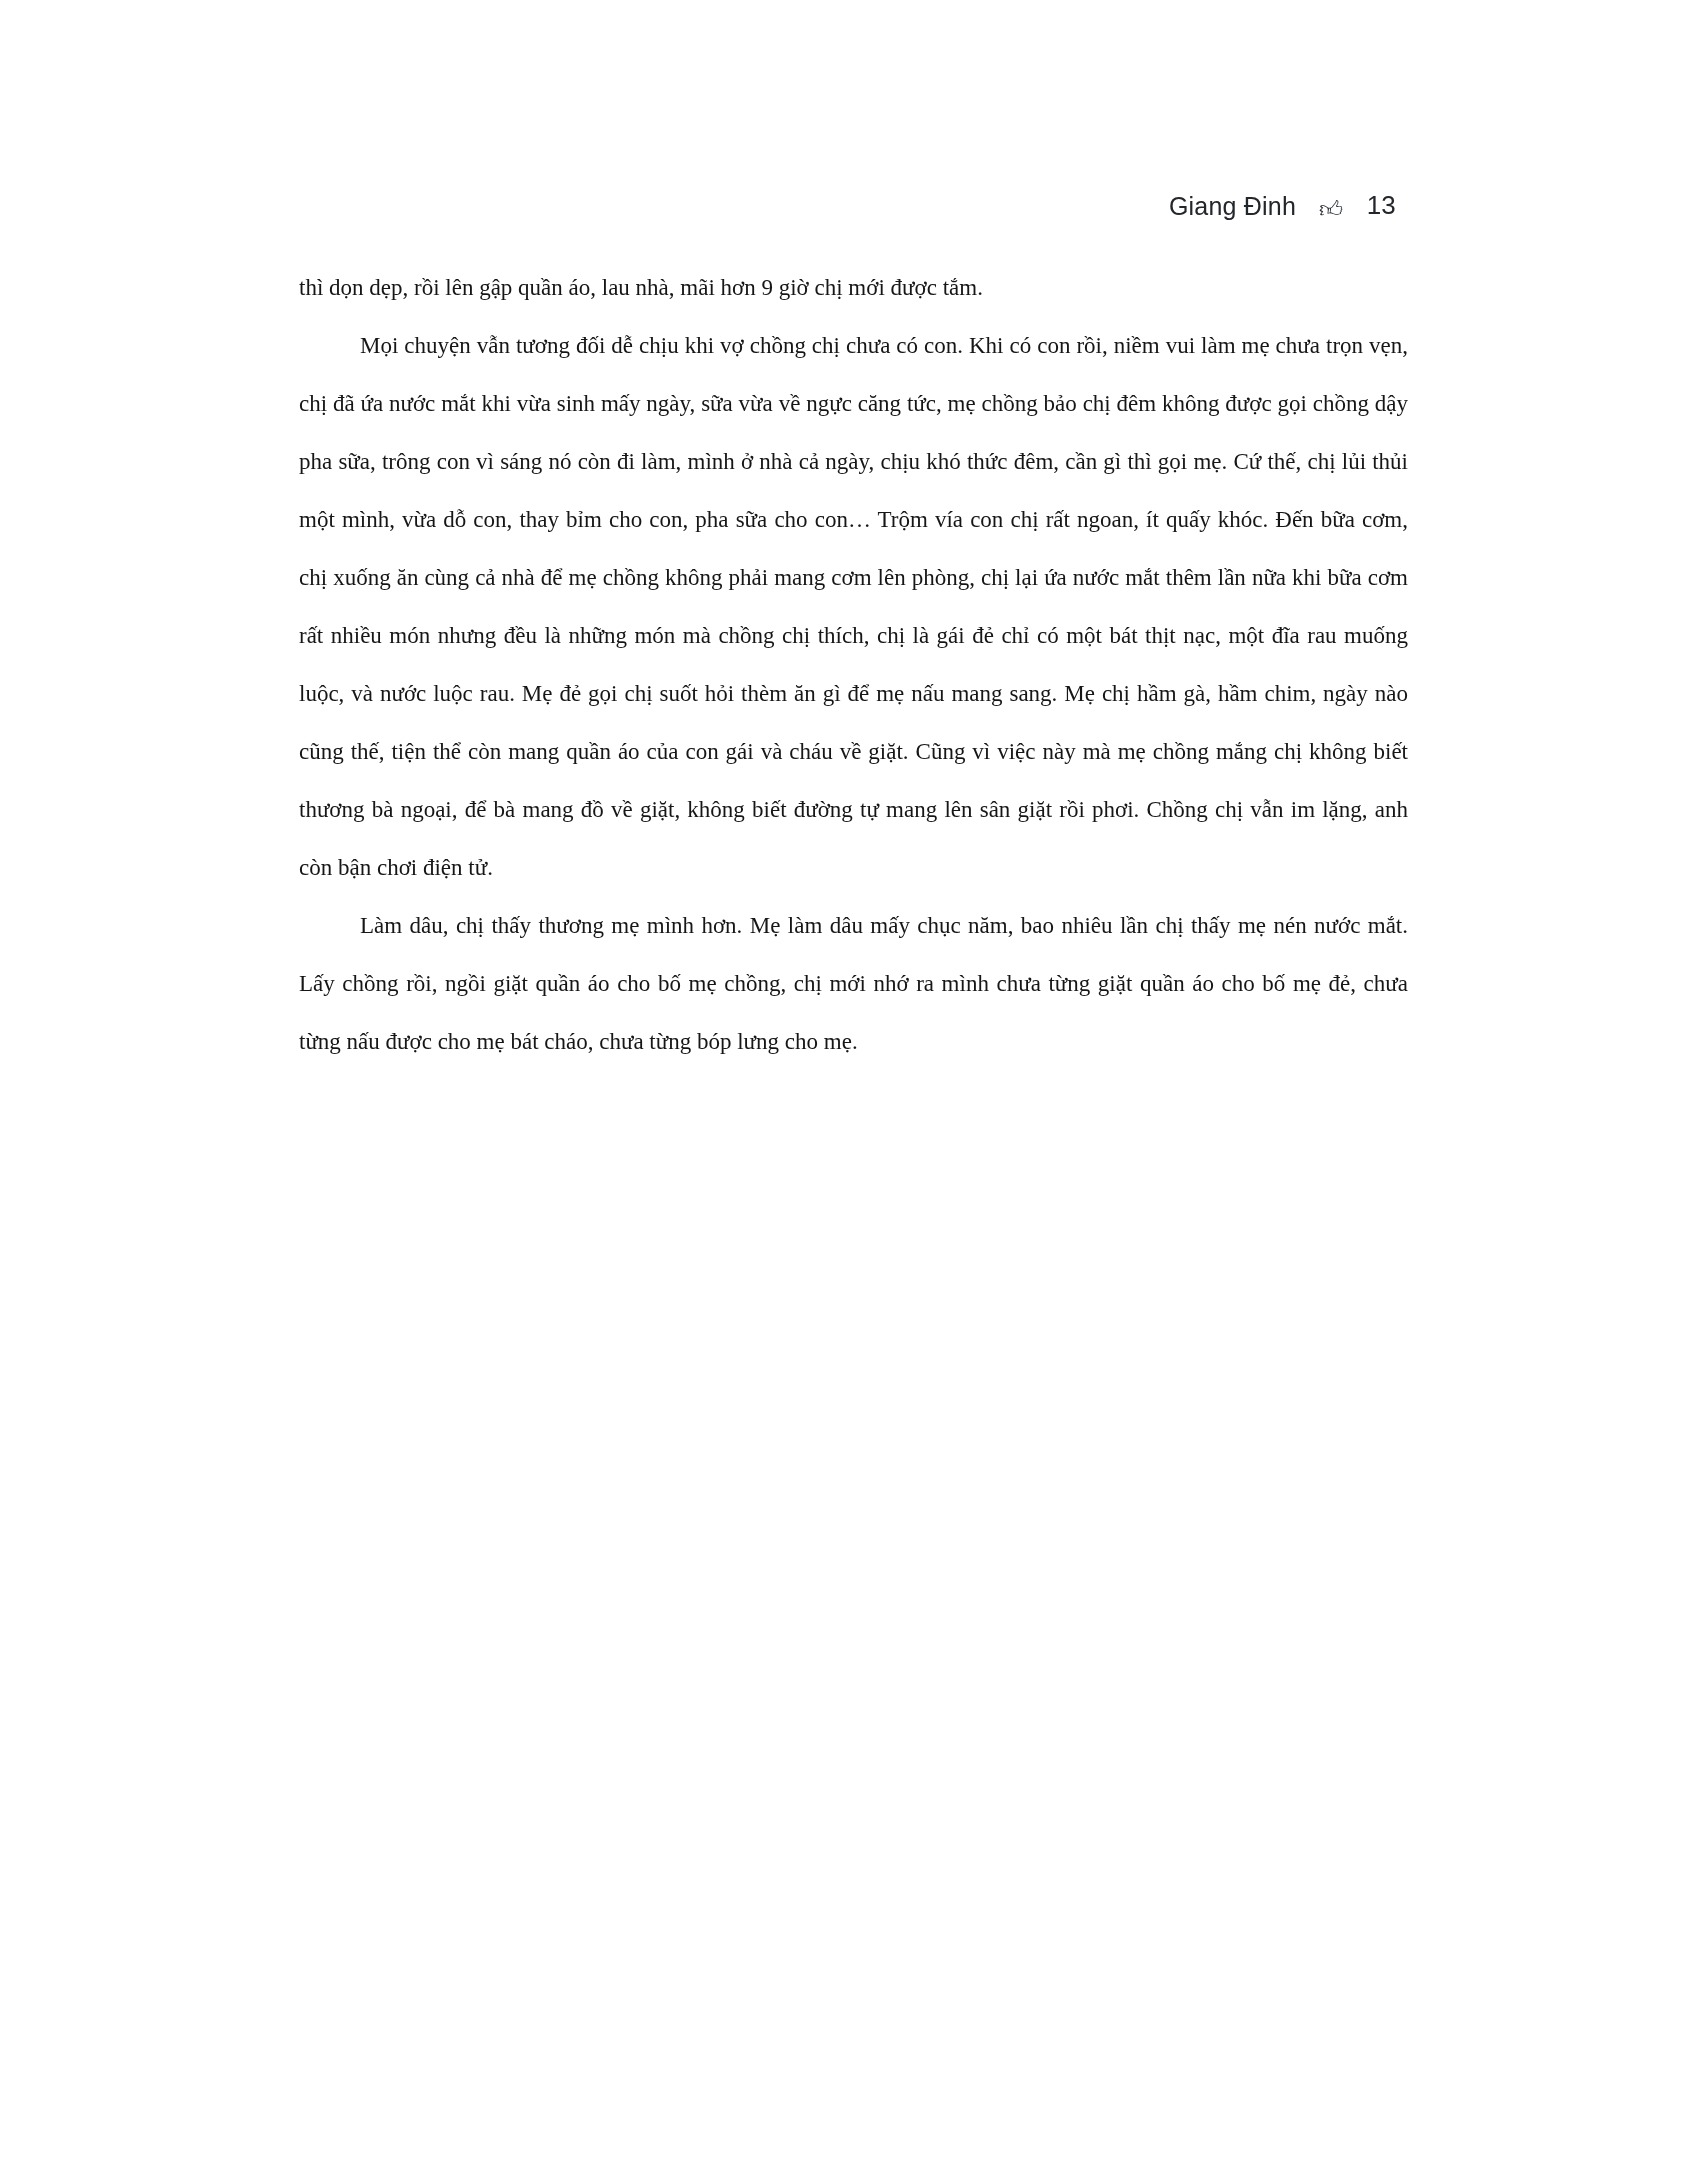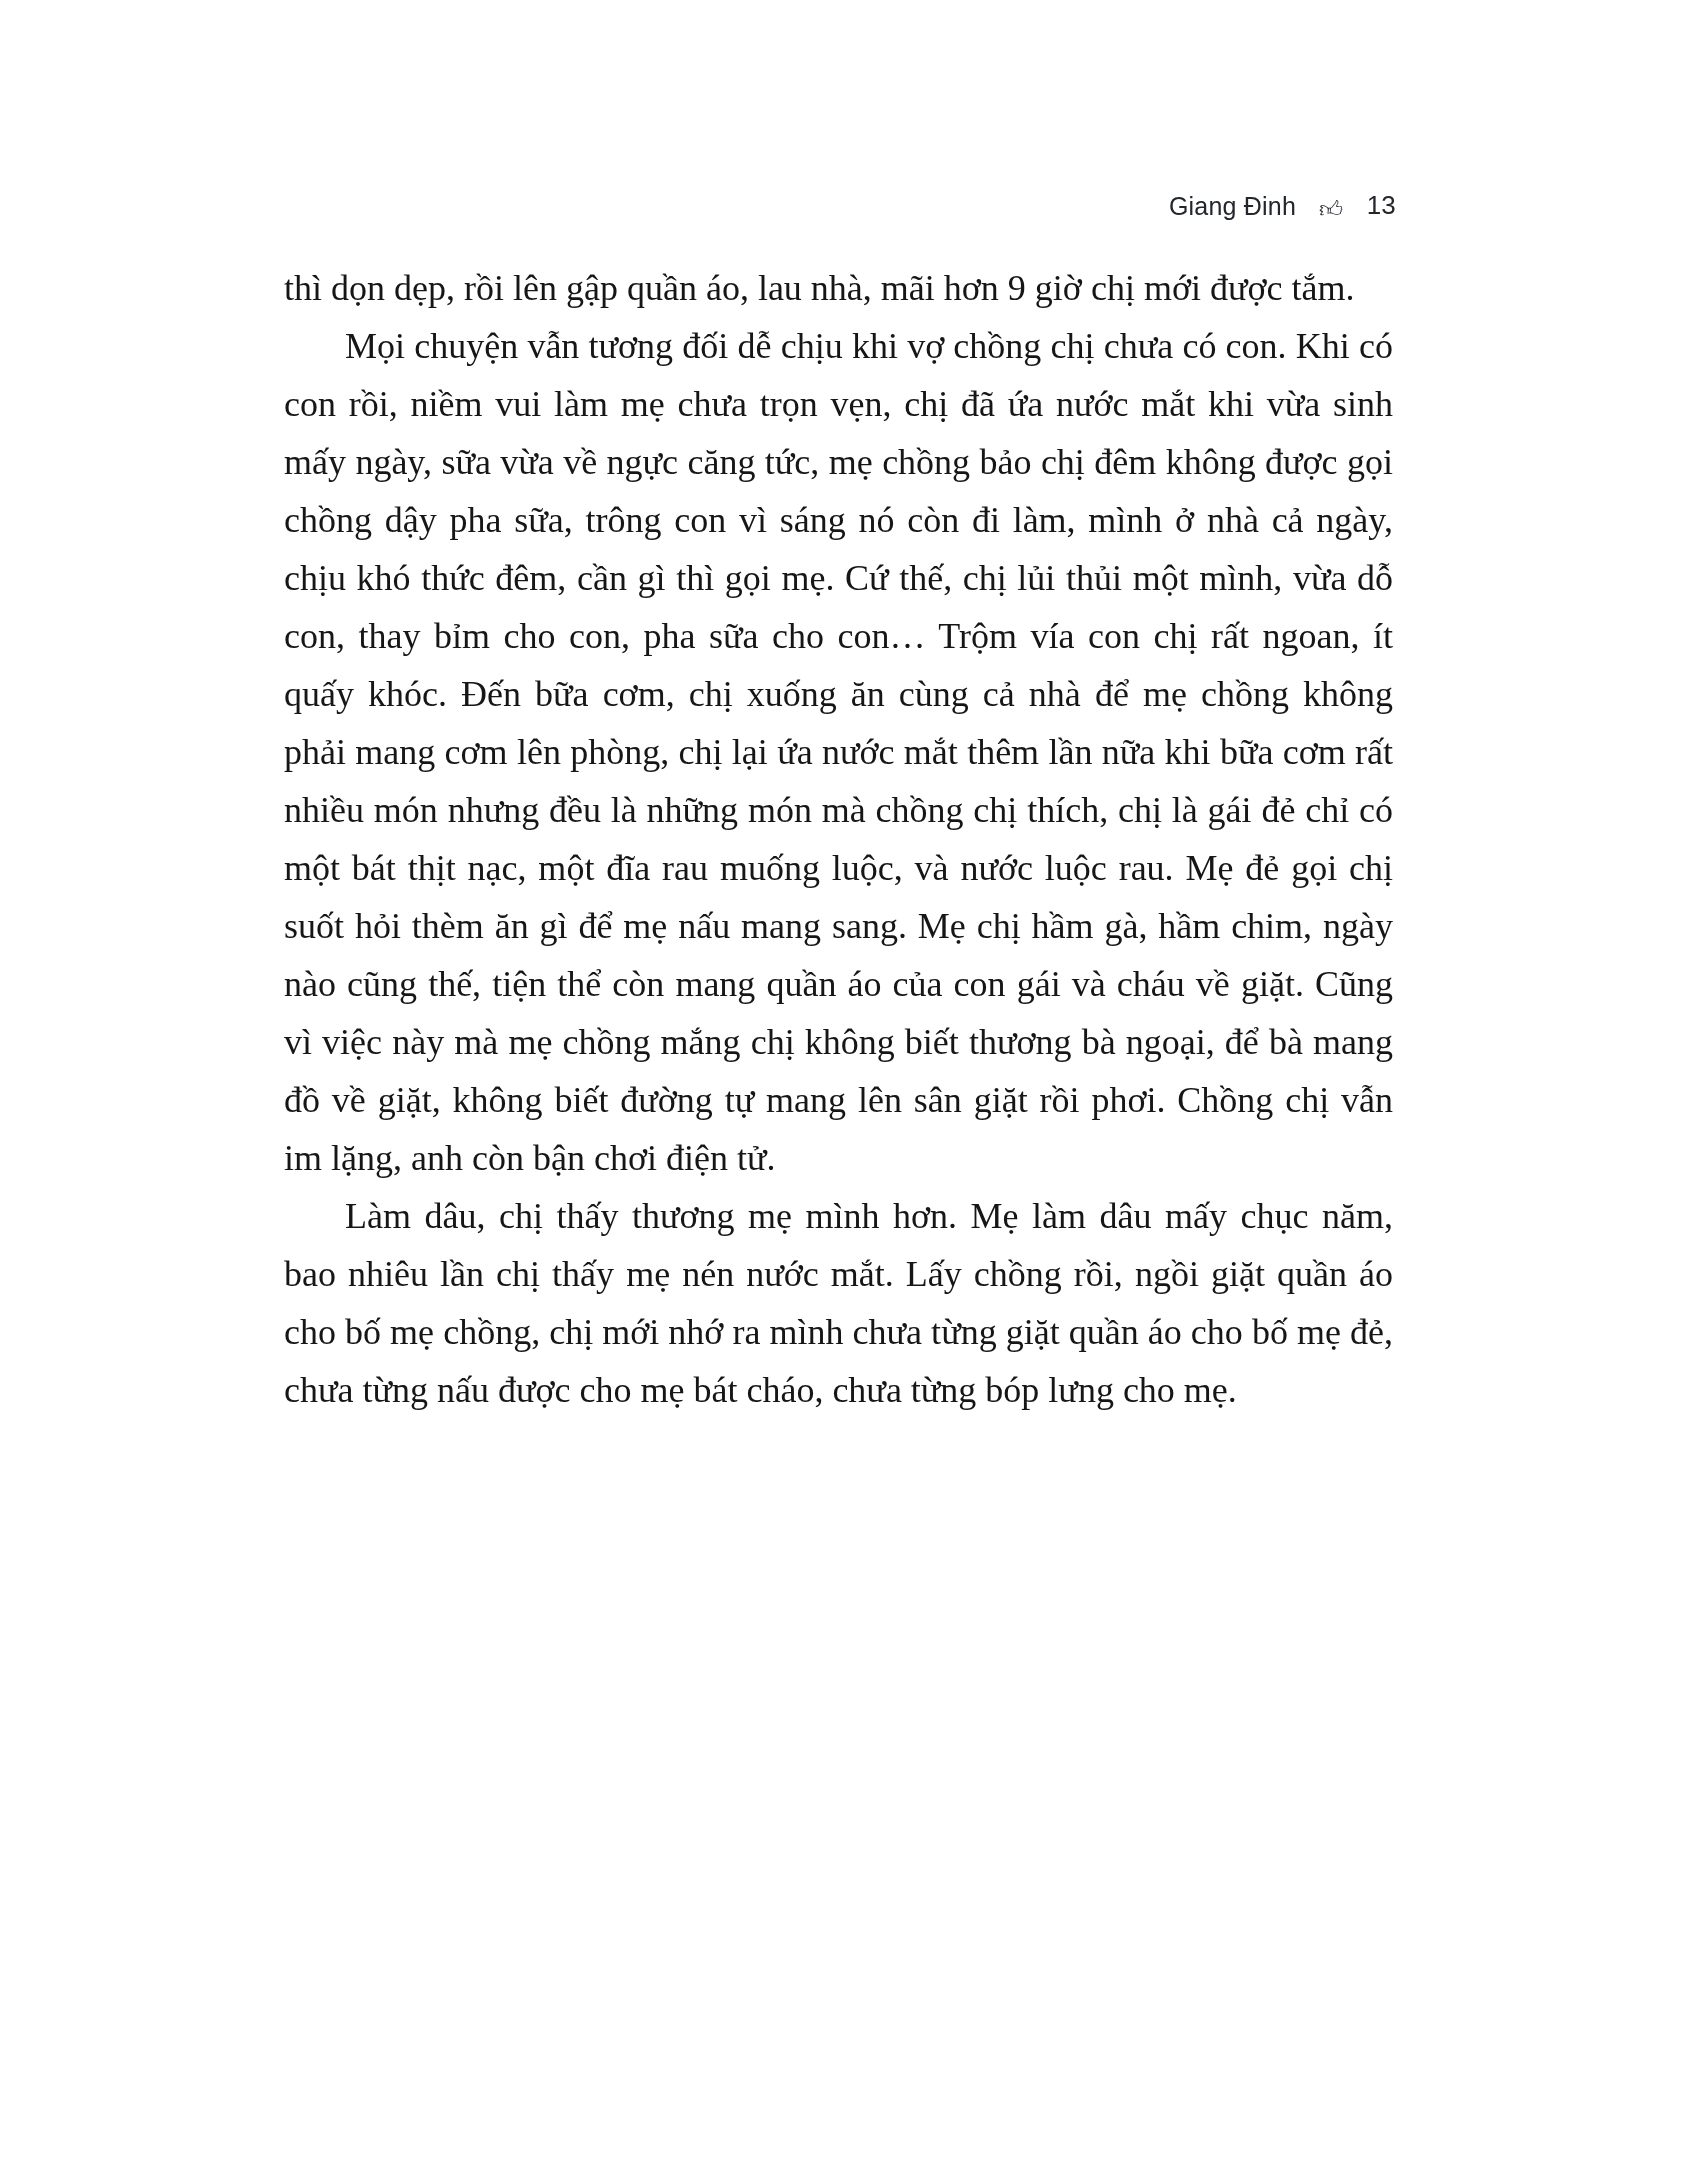--- a/index.html
+++ b/index.html
@@ -54,23 +54,23 @@
   .header .page-number {
     font-size: 26px;
     color: #23262b;
     min-width: 30px;
     text-align: right;
   }
 
   .body-text {
     position: absolute;
     top: 259px;
-    left: 284px;
+    left: 299px;
     width: 1109px;
-    font-size: 36px;
+    font-size: 23px;
     line-height: 58px;
     text-align: justify;
     text-justify: inter-word;
     color: #161616;
   }
   .body-text p {
     margin: 0 0 0 0;
     text-indent: 0;
   }
   .body-text p.indent {

